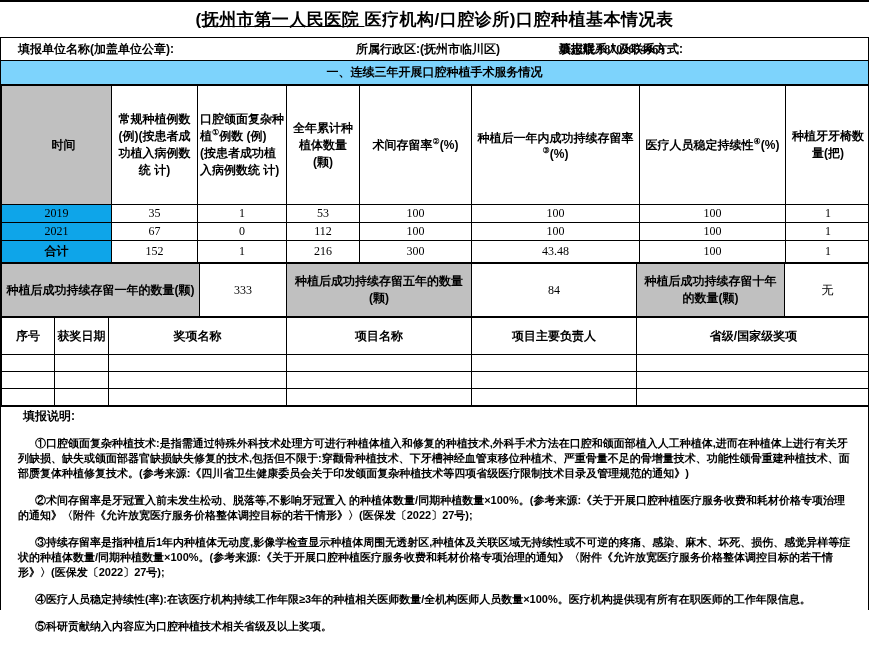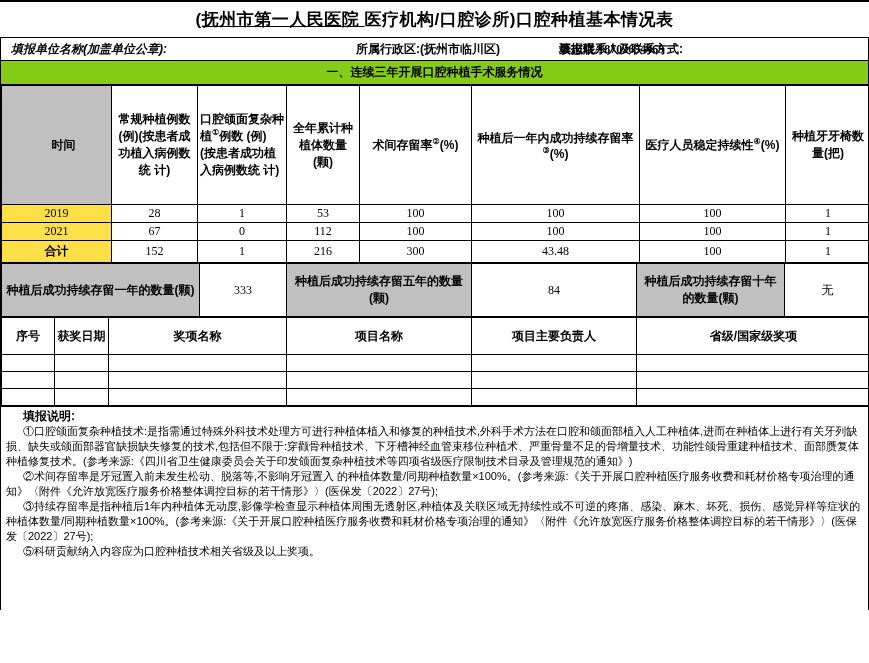--- a/index.html
+++ b/index.html
@@ -10,55 +10,55 @@
   .title-row{height:35px;border-top:2px solid #000;display:flex;align-items:center;justify-content:center;
     font-size:17px;font-weight:bold;letter-spacing:0.5px;}
   .title-row .u{text-decoration:underline;white-space:pre;}
 
   
   .form{border:1px solid #000;border-top:1px solid #000;box-sizing:border-box;}
 
   
   .info-row{height:22px;position:relative;font-weight:bold;font-size:12px;border-bottom:1px solid #000;}
   .info-row span{position:absolute;top:50%;transform:translateY(-50%);white-space:nowrap;}
-  .pos-unit{left:10px;font-style:italic;}
+  .pos-unit{left:17px;}
   .pos-district{left:355px;}
   .pos-contact{left:558px;}
   .num{font-family:"Liberation Serif",serif;}
 
   
-  .sec-hd{background:#84cc16;border-bottom:1px solid #000;display:flex;align-items:center;justify-content:center;
+  .sec-hd{background:#7dd3fc;border-bottom:1px solid #000;display:flex;align-items:center;justify-content:center;
     font-weight:bold;font-size:12px;}
   .h24{height:23px}.h20{height:20px}.h19{height:19px}
   .sec-hd .bolder{font-weight:bold;}
   sup{font-size:8px;vertical-align:super;line-height:0;}
 
   
   table{border-collapse:collapse;table-layout:fixed;width:869px;}
   th,td{border:1px solid #000;padding:1px 2px;box-sizing:border-box;overflow:hidden;}
   th{font-size:12px;font-weight:bold;text-align:center;vertical-align:middle;}
   td{font-size:12px;text-align:center;vertical-align:middle;}
   .gray{background:#c0c0c0;padding-left:16px;}
   .t1-head th{height:119px;}
   .t1-head .alignleft{text-align:left;}
   .t1 tbody tr{height:16px;}
   .t1 tbody tr.last{height:22px;}
   .t1 tbody td{font-family:"Liberation Serif",serif;}
-  .t1 tbody td.lbl{background:#fde047;}
+  .t1 tbody td.lbl{background:#0ea5e9;}
   .t1 tbody td.cjk{font-family:"Liberation Sans",sans-serif;font-weight:bold;}
   .t2 td{height:53px;font-size:12px;}
   .t2 .lbl{background:#c0c0c0;font-weight:bold;}
   .t3 th{height:37px;}
   .t3 tbody tr{height:17px;}
 
   
   .notes{border-left:1px solid #000;border-right:1px solid #000;box-sizing:border-box;
     padding:2px 5px 0 5px;font-size:11px;line-height:15px;height:203px;}
   .notes .hd{font-weight:bold;font-size:12px;margin:0;}
-  .notes p{margin:0;text-indent:17px;}
+  .notes p{margin:12px;text-indent:17px;font-weight:bold;}
 </style>
 </head>
 <body>
 
 <div class="sheet">
 
   <div class="title-row">
     <span>(</span>
       <span class="u">抚州市第一人民医院 </span>
       <span> 医疗机构/口腔诊所)口腔种植基本情况表</span>
@@ -96,21 +96,21 @@
           <th>全年累计种植体数量 (颗)</th>
           <th><span>术间存留率</span><sup>②</sup><span>(%)</span></th>
           <th><span>种植后一年内成功持续存留率</span><sup>③</sup><span>(%)</span></th>
           <th><span>医疗人员稳定持续性</span><sup>④</sup><span>(%)</span></th>
           <th>种植牙牙椅数量(把)</th>
         </tr>
       </thead>
       <tbody>
         <tr>
           <td class="lbl">2019</td>
-          <td>28</td>
+          <td>35</td>
           <td>1</td>
           <td>53</td>
           <td>100</td>
           <td>100</td>
           <td>100</td>
           <td>1</td>
         </tr>
         <tr>
           <td class="lbl">2021</td>
           <td>67</td>
@@ -203,16 +203,17 @@
         </tr>
       </tbody>
     </table>
   </div>
 
   <div class="notes">
     <p class="hd">填报说明:</p>
     <p>①口腔颌面复杂种植技术:是指需通过特殊外科技术处理方可进行种植体植入和修复的种植技术,外科手术方法在口腔和颌面部植入人工种植体,进而在种植体上进行有关牙列缺损、缺失或颌面部器官缺损缺失修复的技术,包括但不限于:穿颧骨种植技术、下牙槽神经血管束移位种植术、严重骨量不足的骨增量技术、功能性颌骨重建种植技术、面部赝复体种植修复技术。(参考来源:《四川省卫生健康委员会关于印发颌面复杂种植技术等四项省级医疗限制技术目录及管理规范的通知》)</p>
     <p>②术间存留率是牙冠置入前未发生松动、脱落等,不影响牙冠置入 的种植体数量/同期种植数量×100%。(参考来源:《关于开展口腔种植医疗服务收费和耗材价格专项治理的通知》〈附件《允许放宽医疗服务价格整体调控目标的若干情形》〉(医保发〔2022〕27号);</p>
     <p>③持续存留率是指种植后1年内种植体无动度,影像学检查显示种植体周围无透射区,种植体及关联区域无持续性或不可逆的疼痛、感染、麻木、坏死、损伤、感觉异样等症状的种植体数量/同期种植数量×100%。(参考来源:《关于开展口腔种植医疗服务收费和耗材价格专项治理的通知》〈附件《允许放宽医疗服务价格整体调控目标的若干情形》〉(医保发〔2022〕27号);</p>
+    <p>④医疗人员稳定持续性(率):在该医疗机构持续工作年限≥3年的种植相关医师数量/全机构医师人员数量×100%。医疗机构提供现有所有在职医师的工作年限信息。</p>
     <p>⑤科研贡献纳入内容应为口腔种植技术相关省级及以上奖项。</p>
   </div>
 
 </div>
 
 </body></html>

